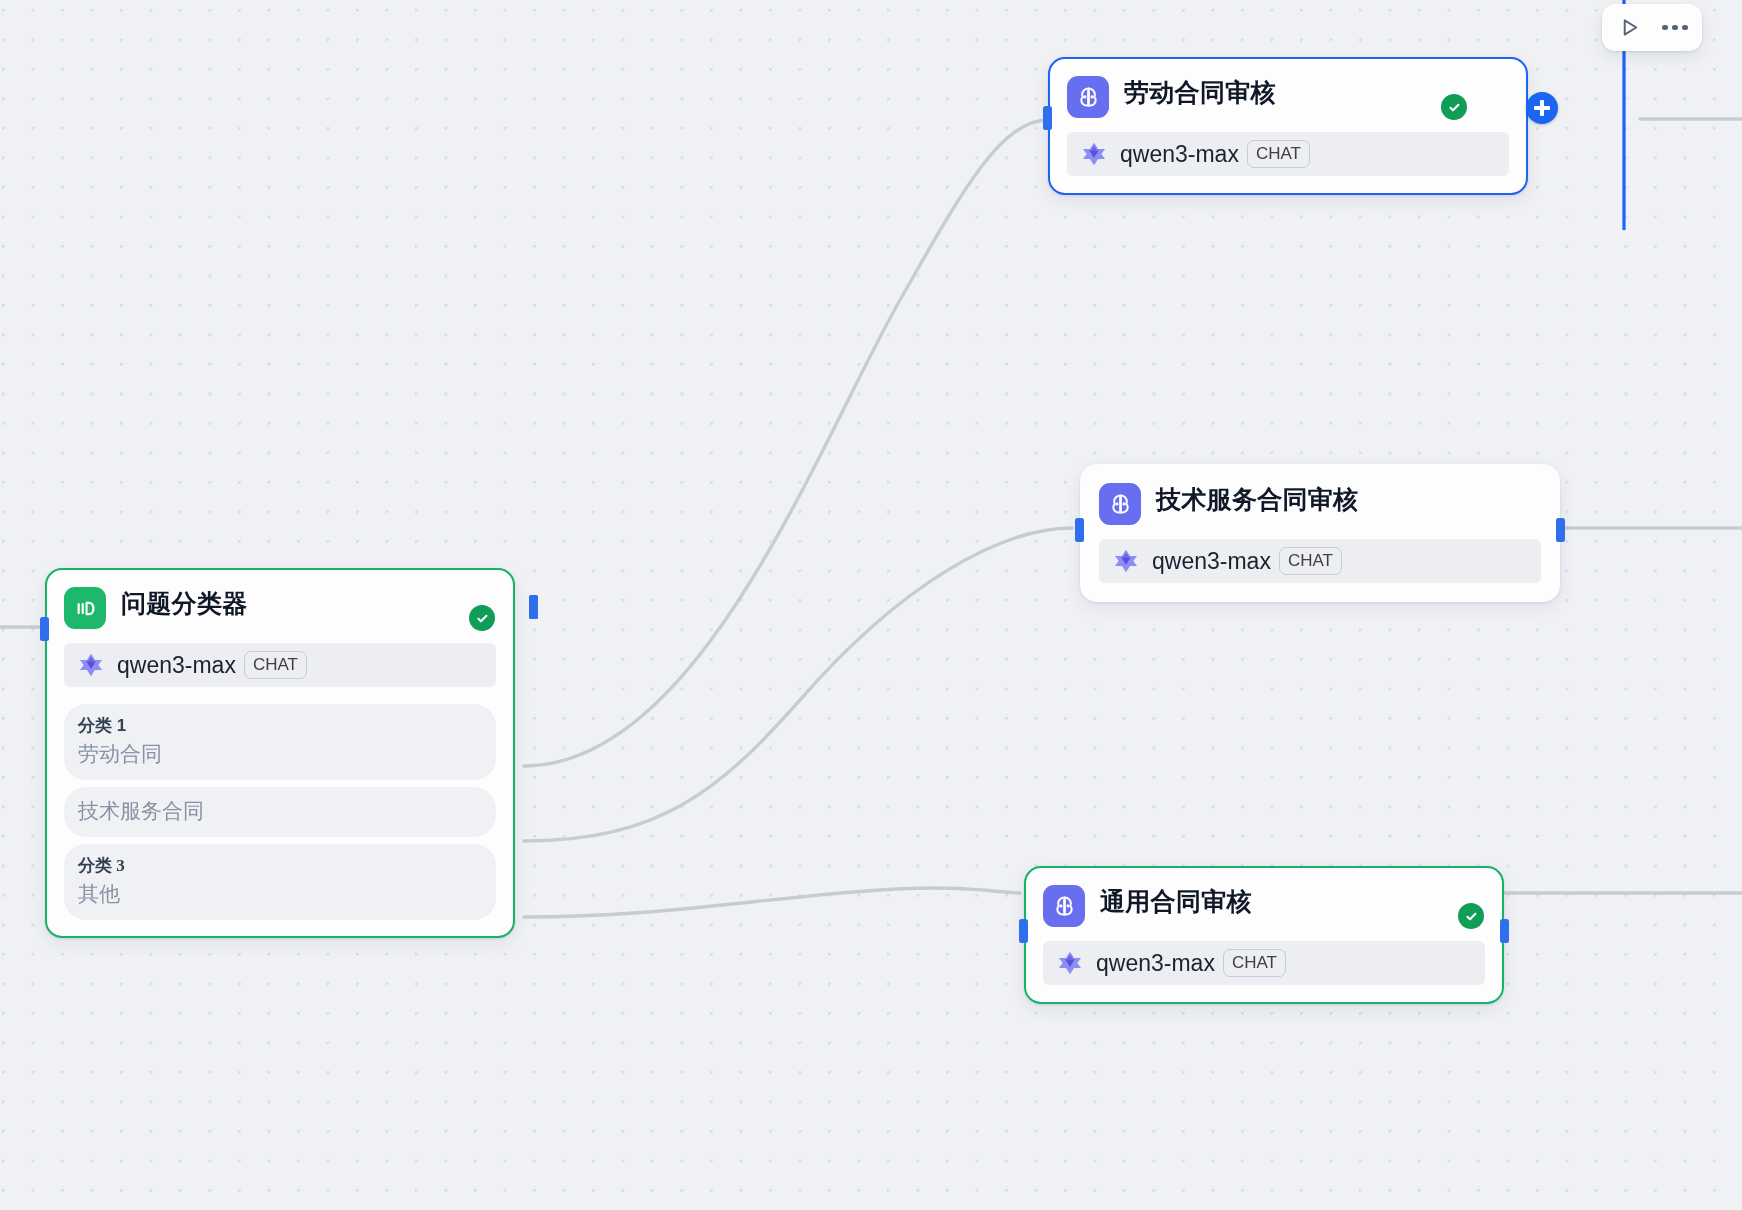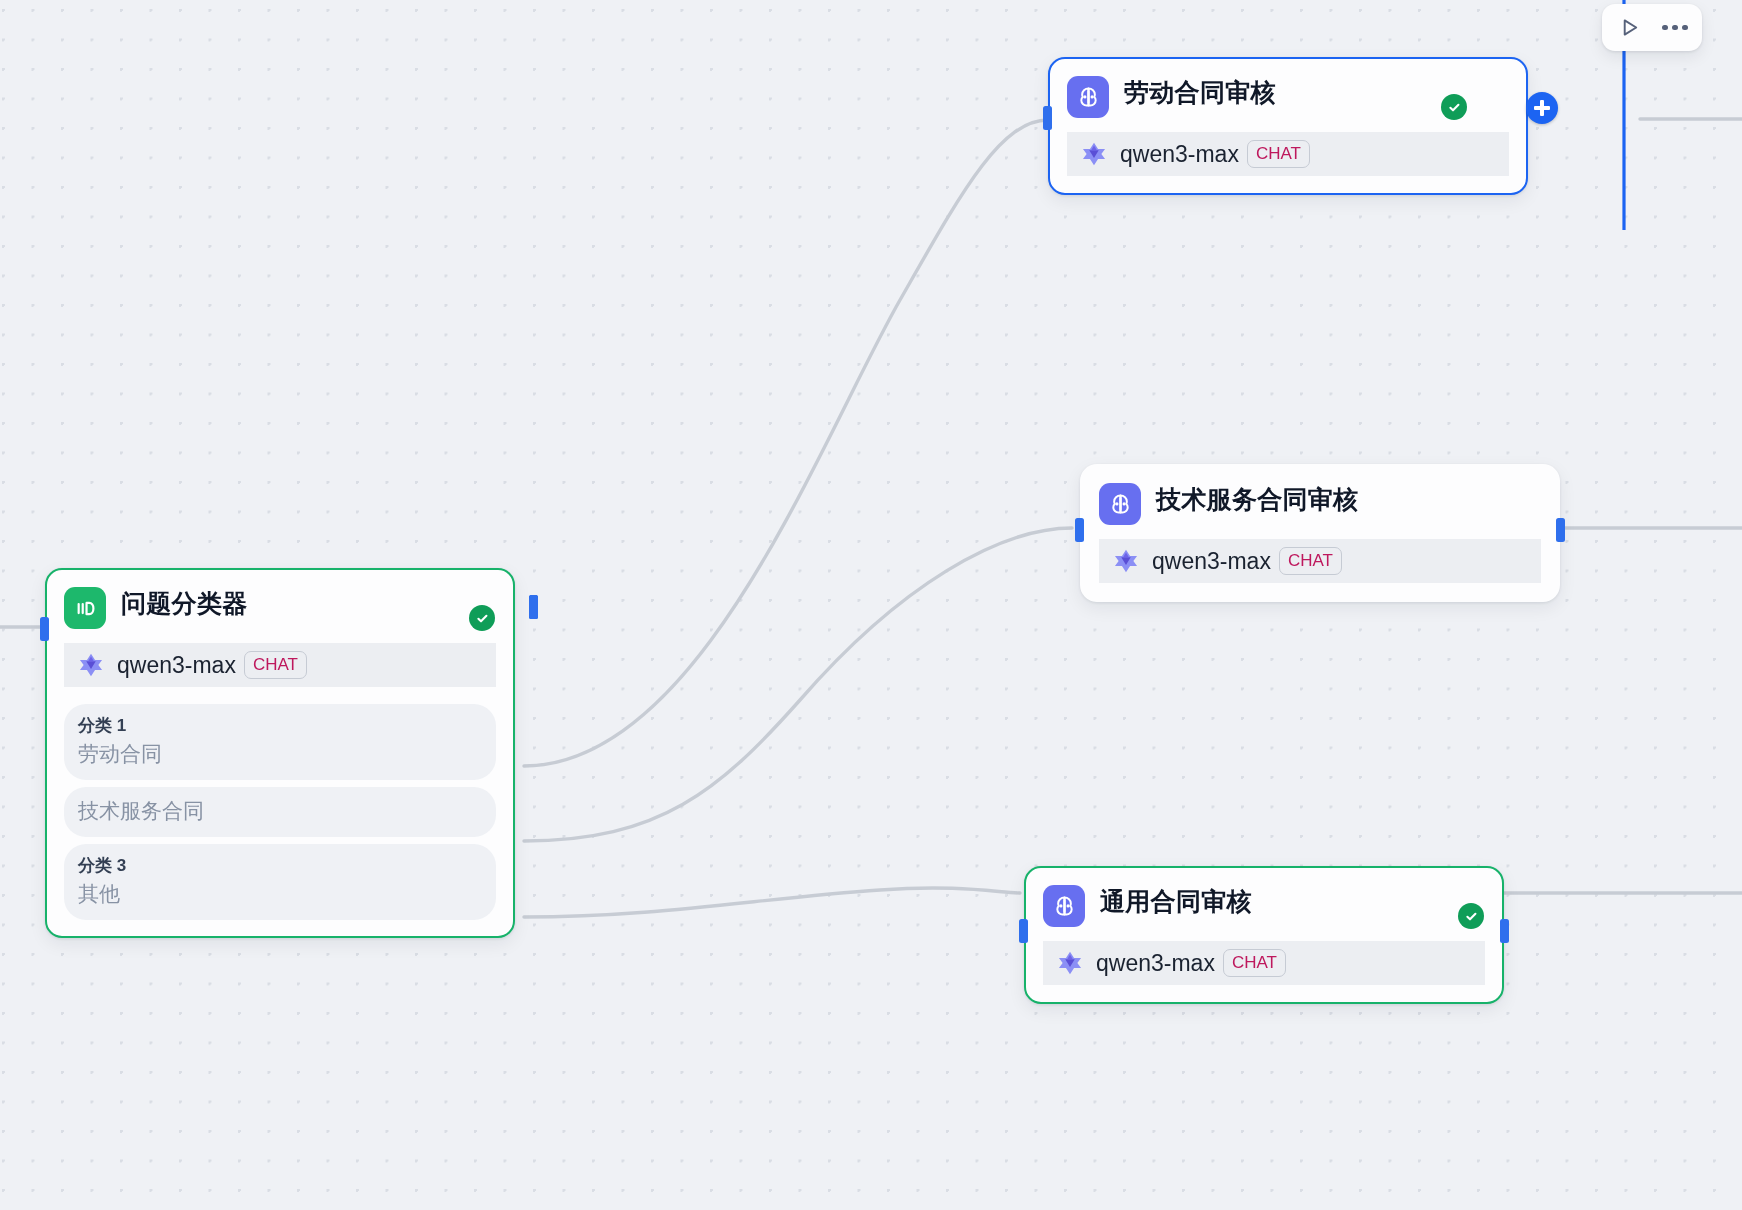--- a/index.html
+++ b/index.html
@@ -92,54 +92,54 @@
     background: #fff;
     border-radius: 1px;
   }
   .plus-btn::before { width: 16px; height: 3.4px; }
   .plus-btn::after  { width: 3.4px; height: 16px; }
 
   
   .model-row {
     margin: 13px 17px 17px 17px;
     background: #eceef2;
-    border-radius: 0;
+    border-radius: 6px;
     height: 44px;
     display: flex;
     align-items: center;
     padding: 0 13px;
     box-sizing: border-box;
   }
   .model-icon { width: 28px; height: 28px; flex: 0 0 auto; }
   .model-name {
     margin-left: 12px;
     font-size: 23px;
     color: #1a2230;
     white-space: nowrap;
   }
   .chat-tag {
     margin-left: 8px;
     border: 1.3px solid #c6cbd4;
     border-radius: 7px;
     padding: 2px 8px 3px 8px;
     font-size: 17px;
-    color: #be185d;
+    color: #404040;
     line-height: 1.25;
     white-space: nowrap;
   }
 
   
   .class-list { padding: 0 17px 16px 17px; }
   .class-row {
     background: #eff1f5;
     border-radius: 22px;
     padding: 9px 14px 11px 14px;
     margin-bottom: 7px;
   }
-  .class-row:last-child { margin-bottom: 0; }
+  .class-row:last-child { margin-bottom: 0; font-family: Liberation Serif, serif; }
   .class-label {
     font-size: 17px;
     font-weight: bold;
     color: #344054;
     line-height: 1.5;
   }
   .class-value {
     font-size: 21px;
     color: #8792a4;
     line-height: 1.45;

